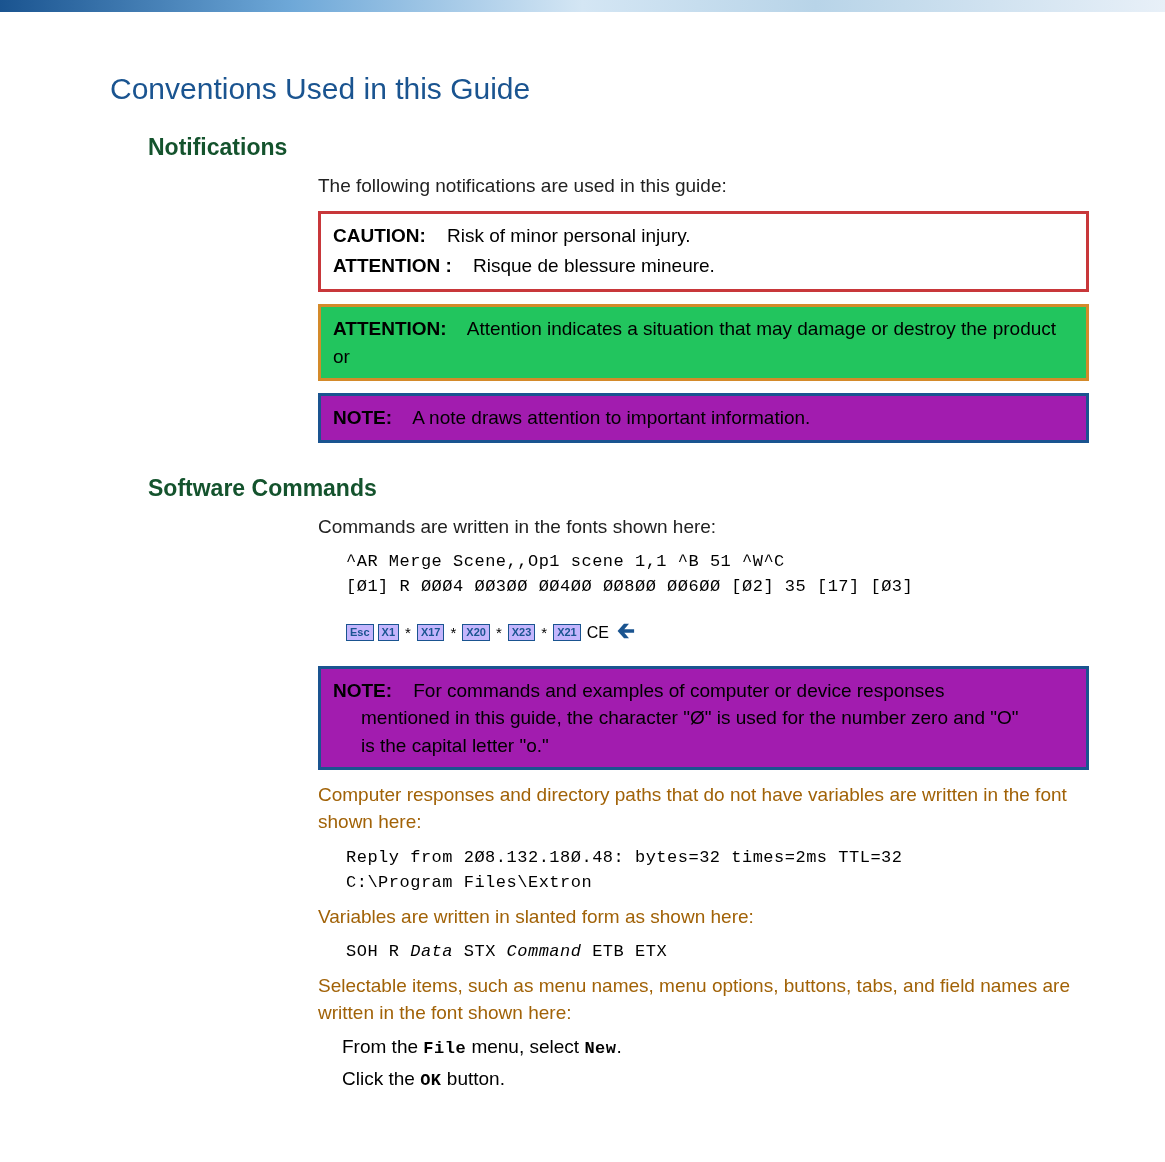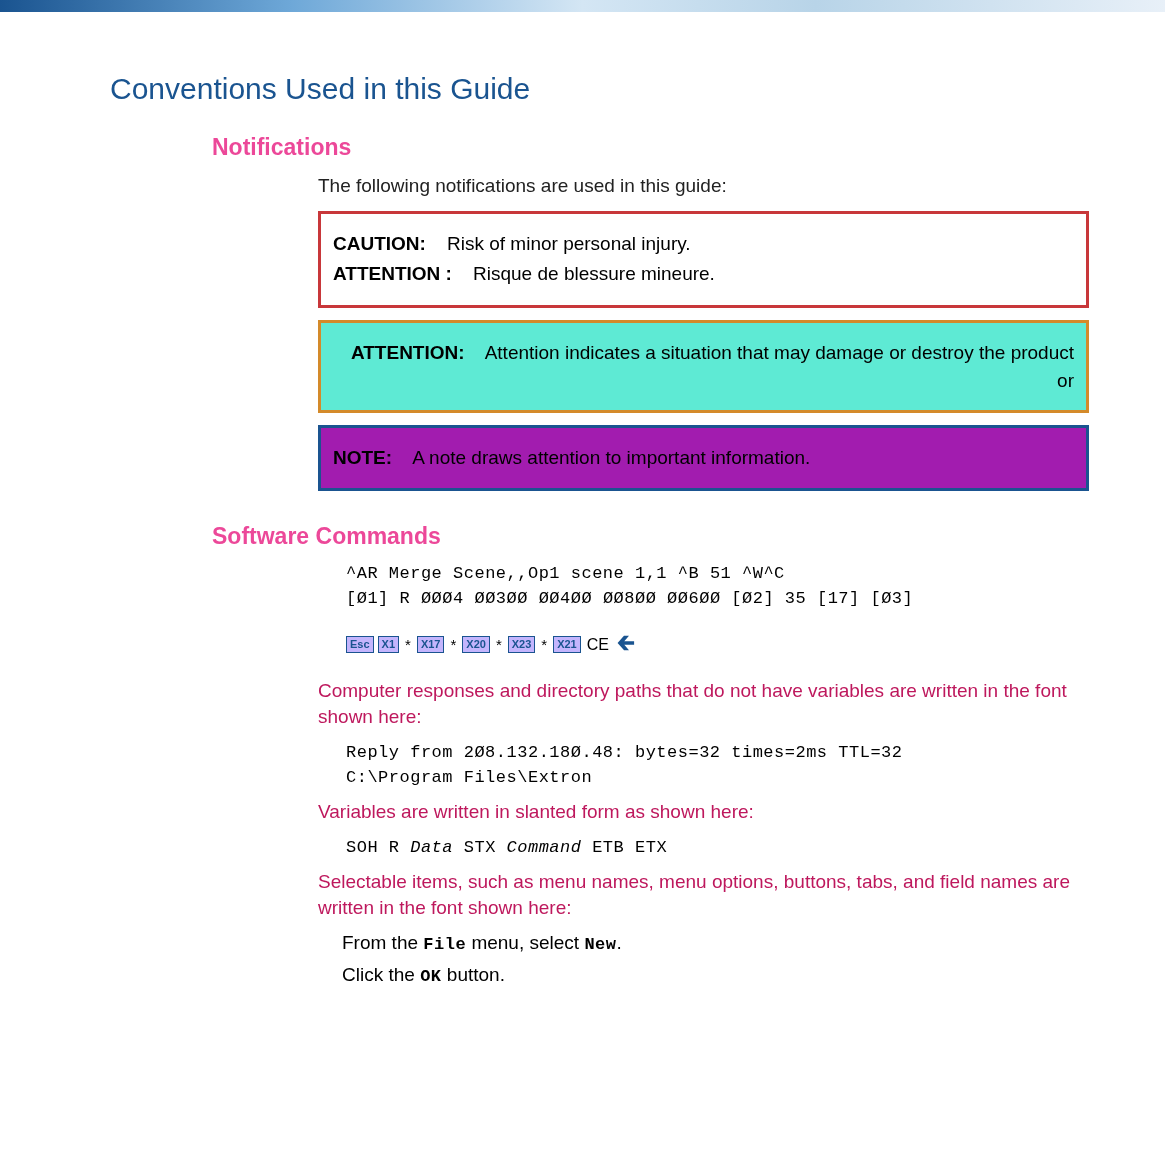--- a/index.html
+++ b/index.html
@@ -16,45 +16,45 @@
     .page {
       padding: 60px 76px 40px 110px;
     }
     h1.section-title {
       color: #1a5490;
       font-size: 30px;
       font-weight: 400;
       margin-bottom: 28px;
     }
     h2.subsection-title {
-      color: #ec4899;
+      color: #14532d;
       font-size: 23px;
       font-weight: 700;
-      margin-left: 102px;
+      margin-left: 38px;
       margin-bottom: 14px;
       margin-top: 32px;
     }
     h2.subsection-title.first { margin-top: 0; }
     .content-block {
       margin-left: 208px;
     }
     .intro-text {
       font-size: 19px;
       color: #222;
       margin-bottom: 14px;
     }
     .notice-box {
       border: 3px solid;
-      padding: 16px 12px;
+      padding: 8px 12px;
       margin-bottom: 12px;
       font-size: 19px;
       line-height: 1.45;
     }
     .notice-box.caution { border-color: #c8373a; background: #fff; }
-    .notice-box.attention { border-color: #d48a2a; background: #5eead4; text-align: right; }
+    .notice-box.attention { border-color: #d48a2a; background: #22c55e; }
     .notice-box.note { border-color: #1a5490; background: #a21caf; }
     .notice-label {
       font-weight: 700;
       color: #000;
     }
     .notice-row { margin-bottom: 2px; }
     .notice-indent { padding-left: 28px; display: block; }
     .notice-first-line { display: inline; }
     .cmd-block {
       margin-left: 28px;
@@ -88,21 +88,21 @@
     .keystar { font-size: 15px; color: #000; padding: 0 2px; }
     .ce-text { font-size: 16px; padding-left: 2px; }
     .arrow-left {
       color: #1a5490;
       font-size: 22px;
       font-weight: 700;
       padding-left: 4px;
     }
     .body-text {
       font-size: 19px;
-      color: #be185d;
+      color: #a16207;
       line-height: 1.4;
       margin-top: 10px;
     }
     .mono-italic { font-style: italic; }
     .mono-bold { font-weight: 700; }
     .example-indent {
       margin-left: 24px;
       font-size: 19px;
       margin-top: 10px;
       margin-bottom: 4px;
@@ -144,20 +144,21 @@
     <div class="notice-box note">
       <span class="notice-label">NOTE:</span>
       <span>&nbsp;&nbsp;</span>
       <span>A note draws attention to important information.</span>
     </div>
   </div>
 
   <h2 class="subsection-title">Software Commands</h2>
 
   <div class="content-block">
+    <p class="intro-text">Commands are written in the fonts shown here:</p>
 
     <div class="cmd-block">
       <div class="mono mono-line">
         <span>^AR</span><span> </span><span>Merge Scene,,Op1 scene 1,1</span><span> </span><span>^B</span><span> </span><span>51</span><span> </span><span>^W^C</span>
       </div>
       <div class="mono mono-line">
         <span>[Ø1]</span><span> </span><span>R</span><span> </span><span>ØØØ4</span><span> </span><span>ØØ3ØØ</span><span> </span><span>ØØ4ØØ</span><span> </span><span>ØØ8ØØ</span><span> </span><span>ØØ6ØØ</span><span> </span><span>[Ø2]</span><span> </span><span>35</span><span> </span><span>[17]</span><span> </span><span>[Ø3]</span>
       </div>
 
       <div class="keycap-row">
@@ -169,20 +170,27 @@
         <span class="keycap">X20</span>
         <span class="keystar">*</span>
         <span class="keycap">X23</span>
         <span class="keystar">*</span>
         <span class="keycap">X21</span>
         <span class="ce-text">CE</span>
         <span class="arrow-left">🡰</span>
       </div>
     </div>
 
+    <div class="notice-box note">
+      <span class="notice-label">NOTE:</span>
+      <span>&nbsp;&nbsp;</span>
+      <span class="notice-first-line">For commands and examples of computer or device responses</span>
+      <span class="notice-indent">mentioned in this guide, the character "Ø" is used for the number zero and "O"</span>
+      <span class="notice-indent">is the capital letter "o."</span>
+    </div>
 
     <p class="body-text">Computer responses and directory paths that do not have variables are written in the font shown here:</p>
 
     <div class="cmd-block">
       <div class="mono mono-line">Reply from 2Ø8.132.18Ø.48: bytes=32 times=2ms TTL=32</div>
       <div class="mono mono-line">C:\Program Files\Extron</div>
     </div>
 
     <p class="body-text" style="margin-top:0">Variables are written in slanted form as shown here:</p>
 

